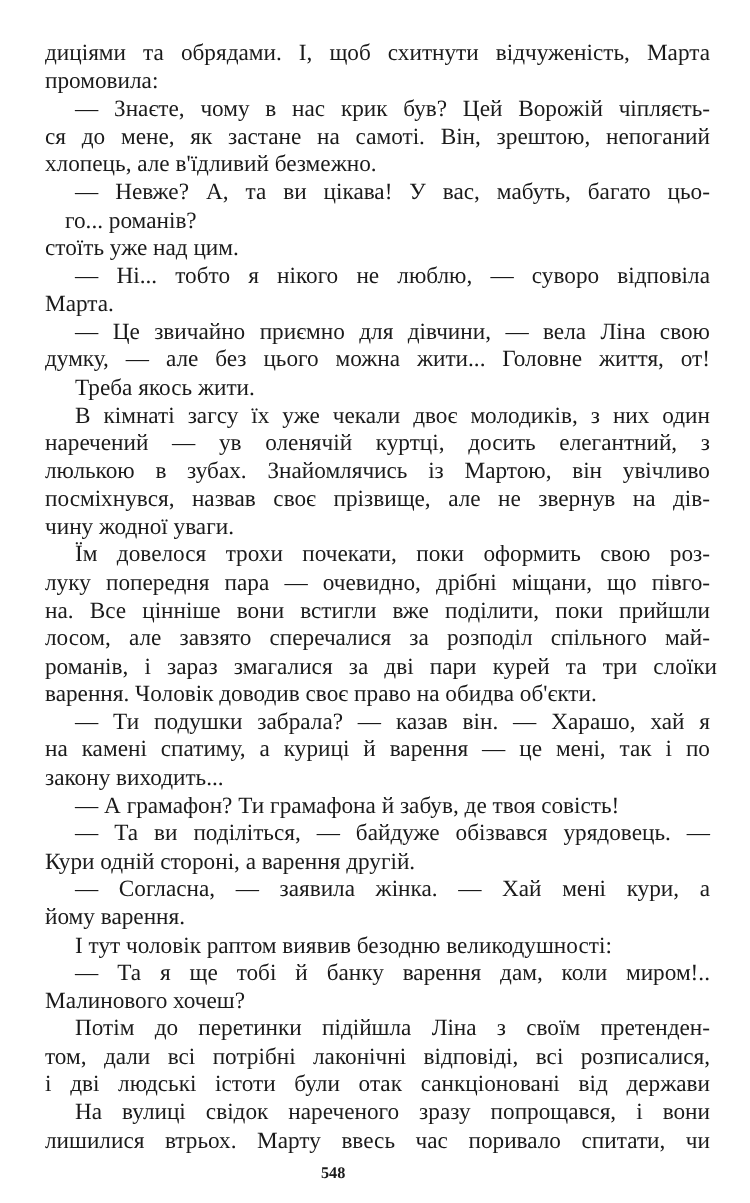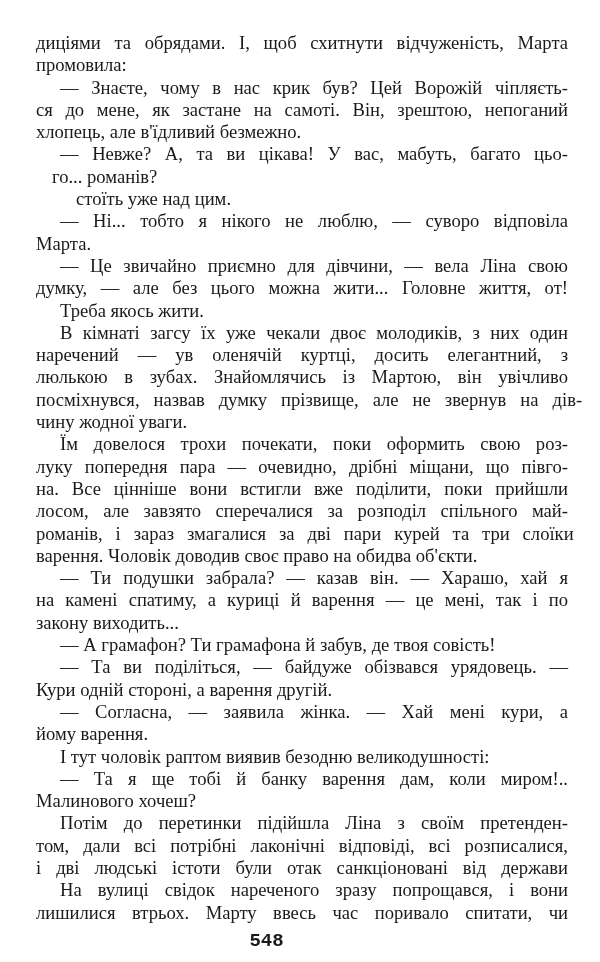--- a/index.html
+++ b/index.html
@@ -24,47 +24,47 @@
     overflow: visible;
   }
   .line.last { text-align-last: left; }
   .line.indent { padding-left: 24px; }
   .page-number {
     position: absolute;
     top: 930px;
     left: 0;
     width: 533px;
     text-align: center;
-    font-family: Liberation Mono, monospace;
+    font-family: Liberation Serif, serif;
     font-weight: bold;
-    font-size: 19px;
+    font-size: 13px;
     color: #1a1a1a;
   }
 </style>
 </head>
 <body>
 
 <div class="page" id="page-body">
     <span class="line"><span style="display: inline-block; white-space: nowrap; word-spacing: 9.00223px;">диціями та обрядами. І, щоб схитнути відчуженість, Марта</span></span>
     <span class="line last"><span style="display: inline-block; white-space: nowrap;">промовила:</span></span>
     <span class="line indent"><span style="display: inline-block; white-space: nowrap; word-spacing: 7.94965px;">— Знаєте, чому в нас крик був? Цей Ворожій чіпляєть-</span></span>
     <span class="line"><span style="display: inline-block; white-space: nowrap; word-spacing: 7.94444px;">ся до мене, як застане на самоті. Він, зрештою, непоганий</span></span>
     <span class="line last"><span style="display: inline-block; white-space: nowrap;">хлопець, але в'їдливий безмежно.</span></span>
     <span class="line indent"><span style="display: inline-block; white-space: nowrap; word-spacing: 8.91094px;">— Невже? А, та ви цікава! У вас, мабуть, багато цьо-</span></span>
     <span class="line last"><span style="display: inline-block; white-space: nowrap; margin-left: 16px;">го... романів?</span></span>
-    <span class="line last"><span style="display: inline-block; white-space: nowrap; margin-left: 40px;">стоїть уже над цим.</span></span>
+    <span class="line last"><span style="display: inline-block; white-space: nowrap;">стоїть уже над цим.</span></span>
     <span class="line indent"><span style="display: inline-block; white-space: nowrap; word-spacing: 9.88194px;">— Ні... тобто я нікого не люблю, — суворо відповіла</span></span>
     <span class="line last"><span style="display: inline-block; white-space: nowrap;">Марта.</span></span>
     <span class="line indent"><span style="display: inline-block; white-space: nowrap; word-spacing: 6.87153px;">— Це звичайно приємно для дівчини, — вела Ліна свою</span></span>
     <span class="line"><span style="display: inline-block; white-space: nowrap; word-spacing: 8.85417px;">думку, — але без цього можна жити... Головне життя, от!</span></span>
     <span class="line last"><span style="display: inline-block; white-space: nowrap; margin-left: 24px;">Треба якось жити.</span></span>
     <span class="line indent"><span style="display: inline-block; white-space: nowrap; word-spacing: 5.72813px;">В кімнаті загсу їх уже чекали двоє молодиків, з них один</span></span>
     <span class="line"><span style="display: inline-block; white-space: nowrap; word-spacing: 14.2656px;">наречений — ув оленячій куртці, досить елегантний, з</span></span>
     <span class="line"><span style="display: inline-block; white-space: nowrap; word-spacing: 11.9263px;">люлькою в зубах. Знайомлячись із Мартою, він увічливо</span></span>
-    <span class="line"><span style="display: inline-block; white-space: nowrap; word-spacing: 9.33594px;">посміхнувся, назвав думку прізвище, але не звернув на дів-</span></span>
+    <span class="line"><span style="display: inline-block; white-space: nowrap; word-spacing: 9.33594px;">посміхнувся, назвав своє прізвище, але не звернув на дів-</span></span>
     <span class="line last"><span style="display: inline-block; white-space: nowrap;">чину жодної уваги.</span></span>
     <span class="line indent"><span style="display: inline-block; white-space: nowrap; word-spacing: 10.8839px;">Їм довелося трохи почекати, поки оформить свою роз-</span></span>
     <span class="line"><span style="display: inline-block; white-space: nowrap; word-spacing: 7.48438px;">луку попередня пара — очевидно, дрібні міщани, що півго-</span></span>
     <span class="line"><span style="display: inline-block; white-space: nowrap; word-spacing: 8.24805px;">на. Все цінніше вони встигли вже поділити, поки прийшли</span></span>
     <span class="line"><span style="display: inline-block; white-space: nowrap; word-spacing: 9.86161px;">лосом, але завзято сперечалися за розподіл спільного май-</span></span>
     <span class="line"><span style="display: inline-block; white-space: nowrap; word-spacing: 8.25156px;">романів, і зараз змагалися за дві пари курей та три слоїки</span></span>
     <span class="line last"><span style="display: inline-block; white-space: nowrap;">варення. Чоловік доводив своє право на обидва об'єкти.</span></span>
     <span class="line indent"><span style="display: inline-block; white-space: nowrap; word-spacing: 7.23281px;">— Ти подушки забрала? — казав він. — Харашо, хай я</span></span>
     <span class="line"><span style="display: inline-block; white-space: nowrap; word-spacing: 6.49219px;">на камені спатиму, а куриці й варення — це мені, так і по</span></span>
     <span class="line last"><span style="display: inline-block; white-space: nowrap;">закону виходить...</span></span>

